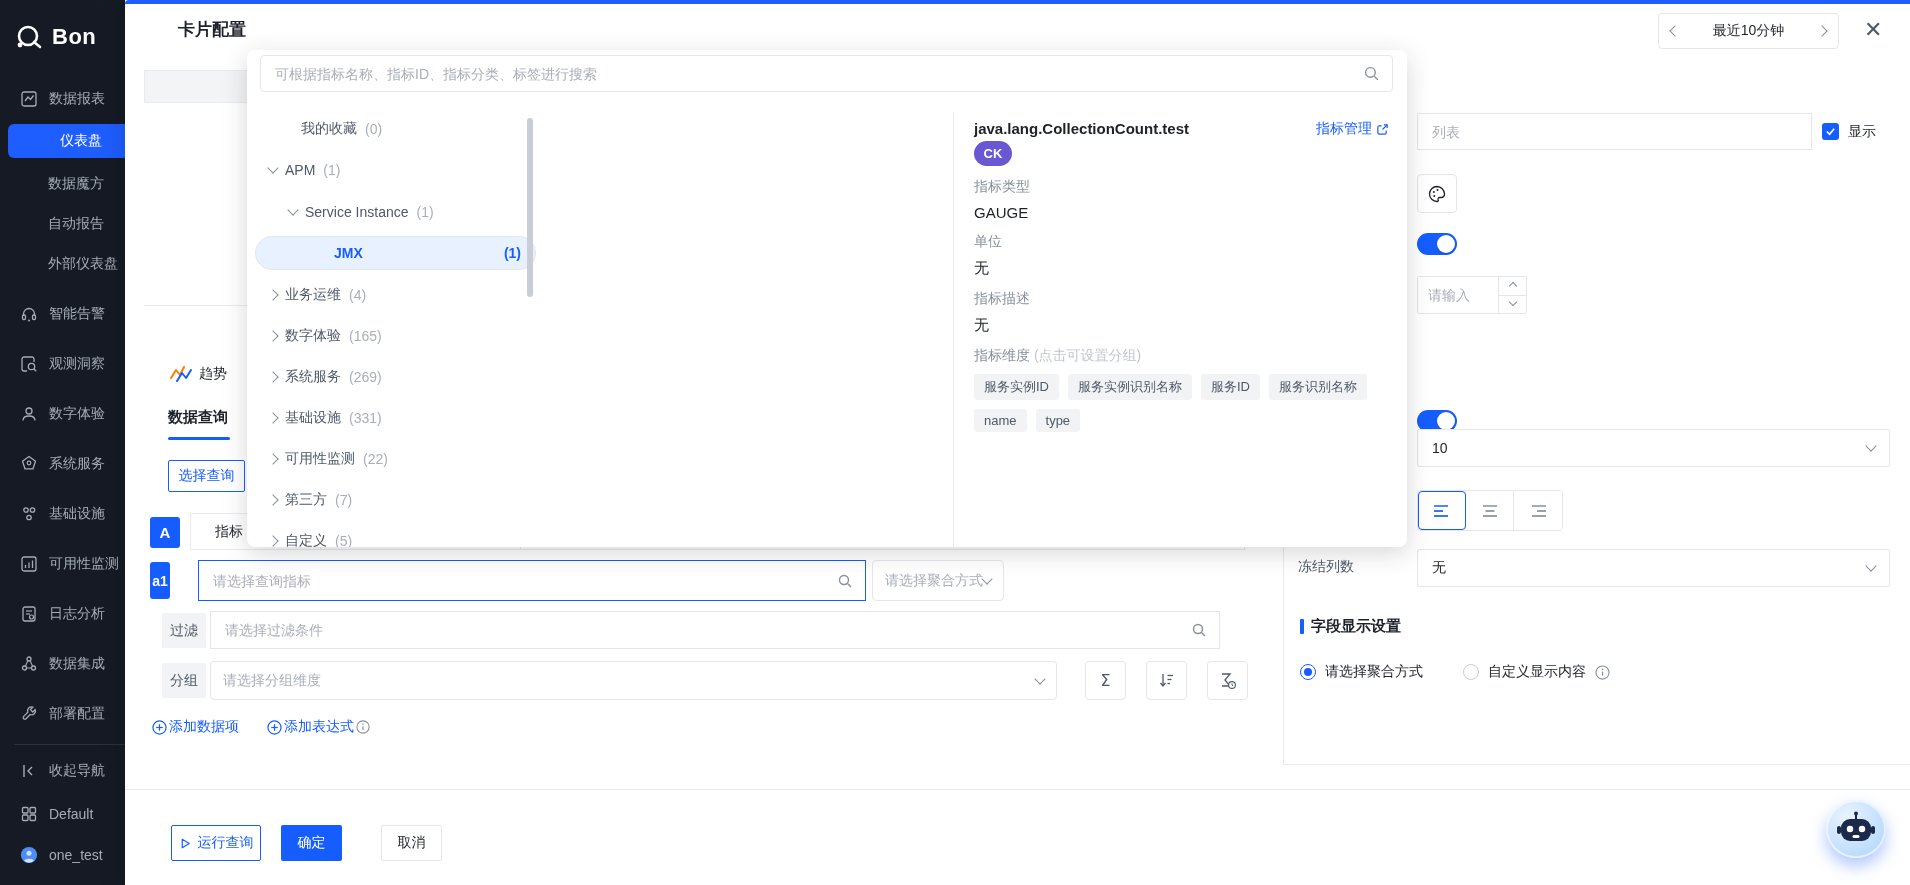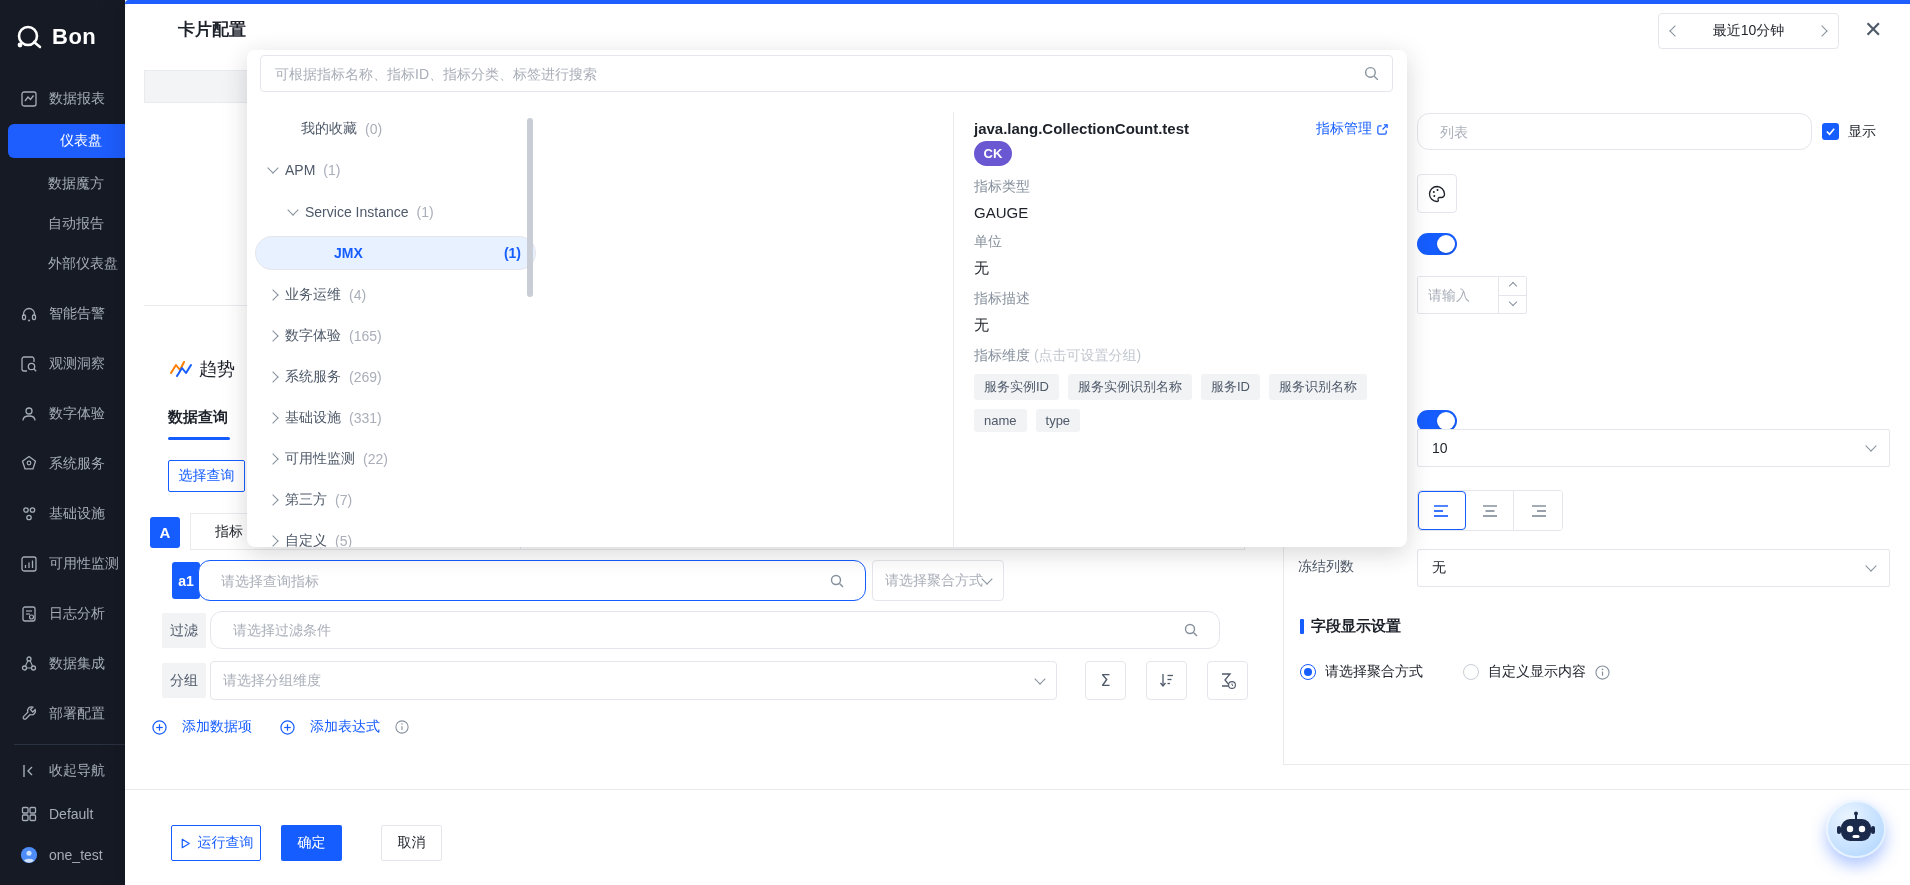--- a/index.html
+++ b/index.html
@@ -30,47 +30,47 @@
   .chev{width:8px;height:8px;border-right:1.5px solid #86909c;border-bottom:1.5px solid #86909c;display:inline-block;}
   .chev.down{transform:rotate(45deg);margin-top:-4px;}
   .chev.right{transform:rotate(-45deg);}
   .chev.left{transform:rotate(135deg);}
   .chev.up{transform:rotate(225deg);}
   .close-x{font-size:22px;color:#4e5969;cursor:pointer;line-height:20px;}
   .preview-strip{background:#f3f4f6;border:1px solid #e8eaee;}
   .hline{background:#e8eaee;height:1px;}
   .vline{background:#e8eaee;width:1px;}
   
-  .trend-tab{display:flex;align-items:center;gap:7px;font-size:18px;color:#1d2129;cursor:pointer;}
+  .trend-tab{display:flex;align-items:center;gap:7px;font-size:14px;color:#1d2129;cursor:pointer;margin-top:8px;}
   .data-tab{font-size:15px;font-weight:bold;color:#1d2129;cursor:pointer;}
   .tab-underline{background:#165dff;height:3px;border-radius:2px;}
   .btn-outline-blue{display:flex;align-items:center;justify-content:center;gap:6px;border:1px solid #165dff;
                     color:#165dff;border-radius:2px;background:#fff;font-size:14px;cursor:pointer;}
   .btn-solid-blue{display:flex;align-items:center;justify-content:center;background:#165dff;color:#fff;
                   border-radius:2px;font-size:14px;cursor:pointer;border:none;}
   .btn-outline-gray{display:flex;align-items:center;justify-content:center;border:1px solid #e5e6eb;color:#1d2129;
                     border-radius:2px;background:#fff;font-size:14px;cursor:pointer;}
   .badge-blue{background:#165dff;color:#fff;border-radius:3px;display:flex;align-items:center;justify-content:center;
               font-weight:bold;}
   .tabstrip{background:#fff;border:1px solid #e8eaee;border-bottom:1px solid #e8eaee;display:flex;}
   .tabstrip .tab{display:flex;align-items:center;padding-left:24px;width:130px;border-right:1px solid #e8eaee;
                  font-size:14px;color:#1d2129;cursor:pointer;}
   .tabstrip .tab.ghost{width:200px;}
-  .q-input{border:1px solid #e5e6eb;border-radius:12px;background:#fff;display:flex;align-items:center;padding:0 20px;}
+  .q-input{border:1px solid #e5e6eb;border-radius:0;background:#fff;display:flex;align-items:center;padding:0 12px;}
   .q-input.focus{border:1.5px solid #165dff;}
   .q-input input{border:none;outline:none;flex:1;font-size:14px;color:#1d2129;background:transparent;
                  font-family:"Liberation Sans","DejaVu Sans",sans-serif;}
   .q-input input::placeholder{color:#a9aeb8;}
   .q-label{background:#f2f3f5;color:#4e5969;border-radius:2px;display:flex;align-items:center;justify-content:center;
            font-size:14px;}
   .q-select{border:1px solid #e5e6eb;border-radius:4px;background:#fff;display:flex;align-items:center;
             justify-content:space-between;padding:0 12px;color:#a9aeb8;font-size:14px;cursor:pointer;}
   .icon-btn{border:1px solid #e5e6eb;border-radius:4px;background:#fff;display:flex;align-items:center;
             justify-content:center;color:#4e5969;cursor:pointer;}
-  .add-link{display:flex;align-items:center;gap:15px;color:#165dff;font-size:14px;cursor:pointer;}
+  .add-link{display:flex;align-items:center;gap:2px;color:#165dff;font-size:14px;cursor:pointer;}
   
   .dropdown{position:absolute;left:247px;top:50px;width:1160px;height:497px;background:#fff;border-radius:8px;
             box-shadow:0 6px 24px rgba(31,35,41,.18);z-index:5;overflow:hidden;}
   .search-box{position:absolute;left:13px;top:5px;width:1133px;height:37px;border:1px solid #e5e6eb;border-radius:4px;
               display:flex;align-items:center;padding:0 12px;}
   .search-box input{border:none;outline:none;flex:1;font-size:14px;background:transparent;
                     font-family:"Liberation Sans","DejaVu Sans",sans-serif;}
   .search-box input::placeholder{color:#a9aeb8;}
   .tree-row{position:absolute;left:8px;width:281px;height:34px;display:flex;align-items:center;gap:8px;
             font-size:14px;color:#4e5969;cursor:pointer;}
@@ -290,21 +290,21 @@
   <div class="abs z3 tab-underline" style="left:168px;top:437px;width:62px"></div>
 
   <div class="abs z3 btn-outline-blue" style="left:168px;top:460px;width:77px;height:32px">选择查询</div>
 
   <div class="abs z3 badge-blue" style="left:150px;top:517px;width:30px;height:31px;font-size:15px">A</div>
   <div class="abs z3 tabstrip" style="left:190px;top:513px;width:1055px;height:37px">
     <div class="tab">指标</div>
     <div class="tab ghost"></div>
   </div>
 
-  <div class="abs z3 badge-blue" style="left:172px;top:562px;width:28px;height:37px;font-size:14px">a1</div>
+  <div class="abs z3 badge-blue" style="left:150px;top:562px;width:20px;height:37px;font-size:14px">a1</div>
   <div class="abs z3 q-input focus" style="left:198px;top:560px;width:668px;height:41px">
     <input placeholder="请选择查询指标" style="">
     <svg width="16" height="16" viewBox="0 0 16 16">
         <circle cx="7" cy="7" r="4.5" fill="none" stroke="#86909c" stroke-width="1.4"></circle>
         <line x1="10.5" y1="10.5" x2="14" y2="14" stroke="#86909c" stroke-width="1.4"></line>
       </svg>
   </div>
   <div class="abs z3 q-select" style="left:872px;top:560px;width:132px;height:41px">
     <span>请选择聚合方式</span>
     <span class="chev down"></span>

